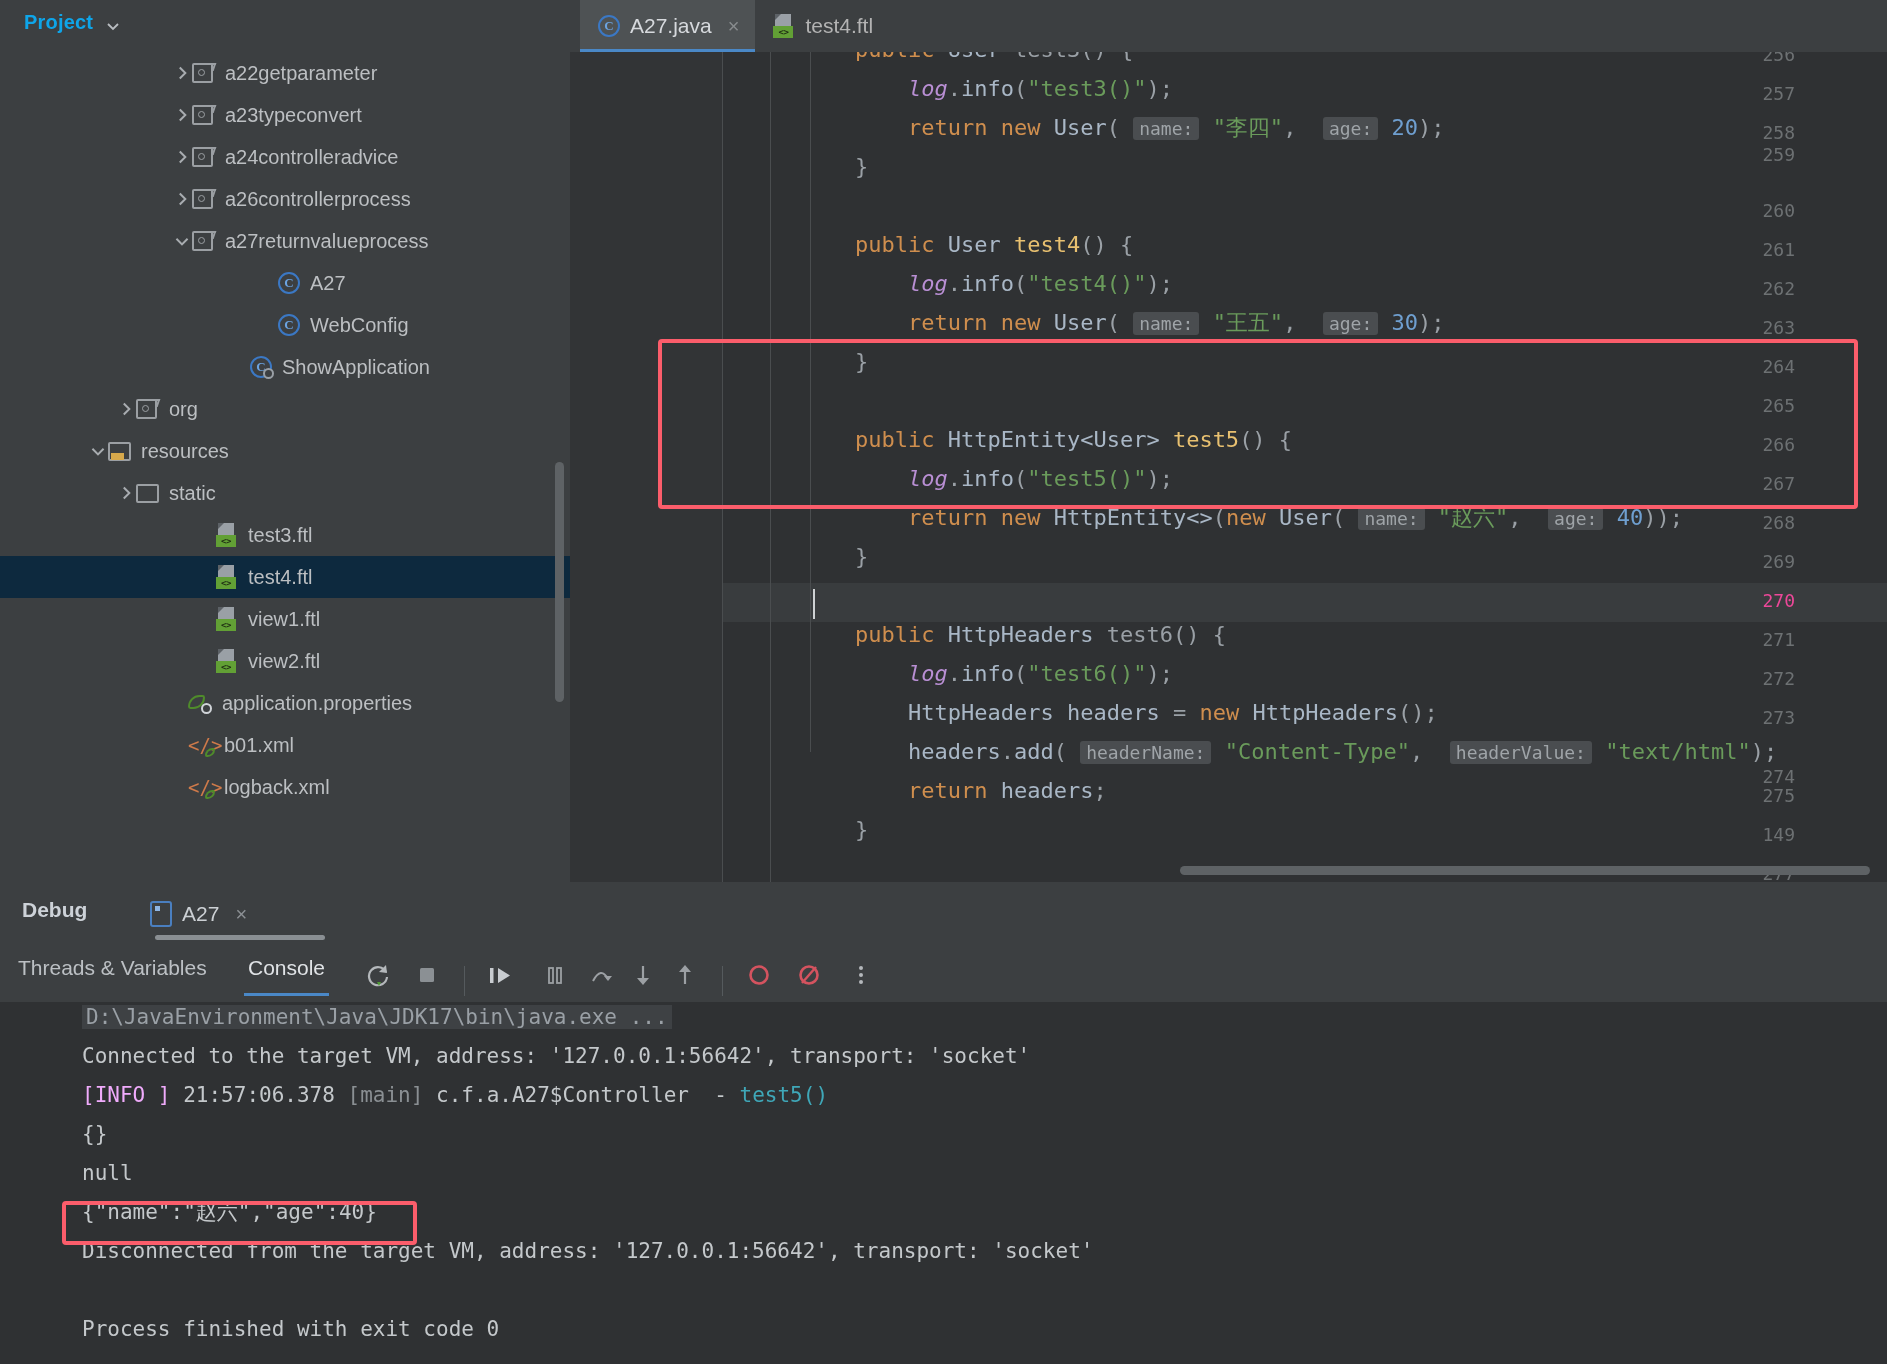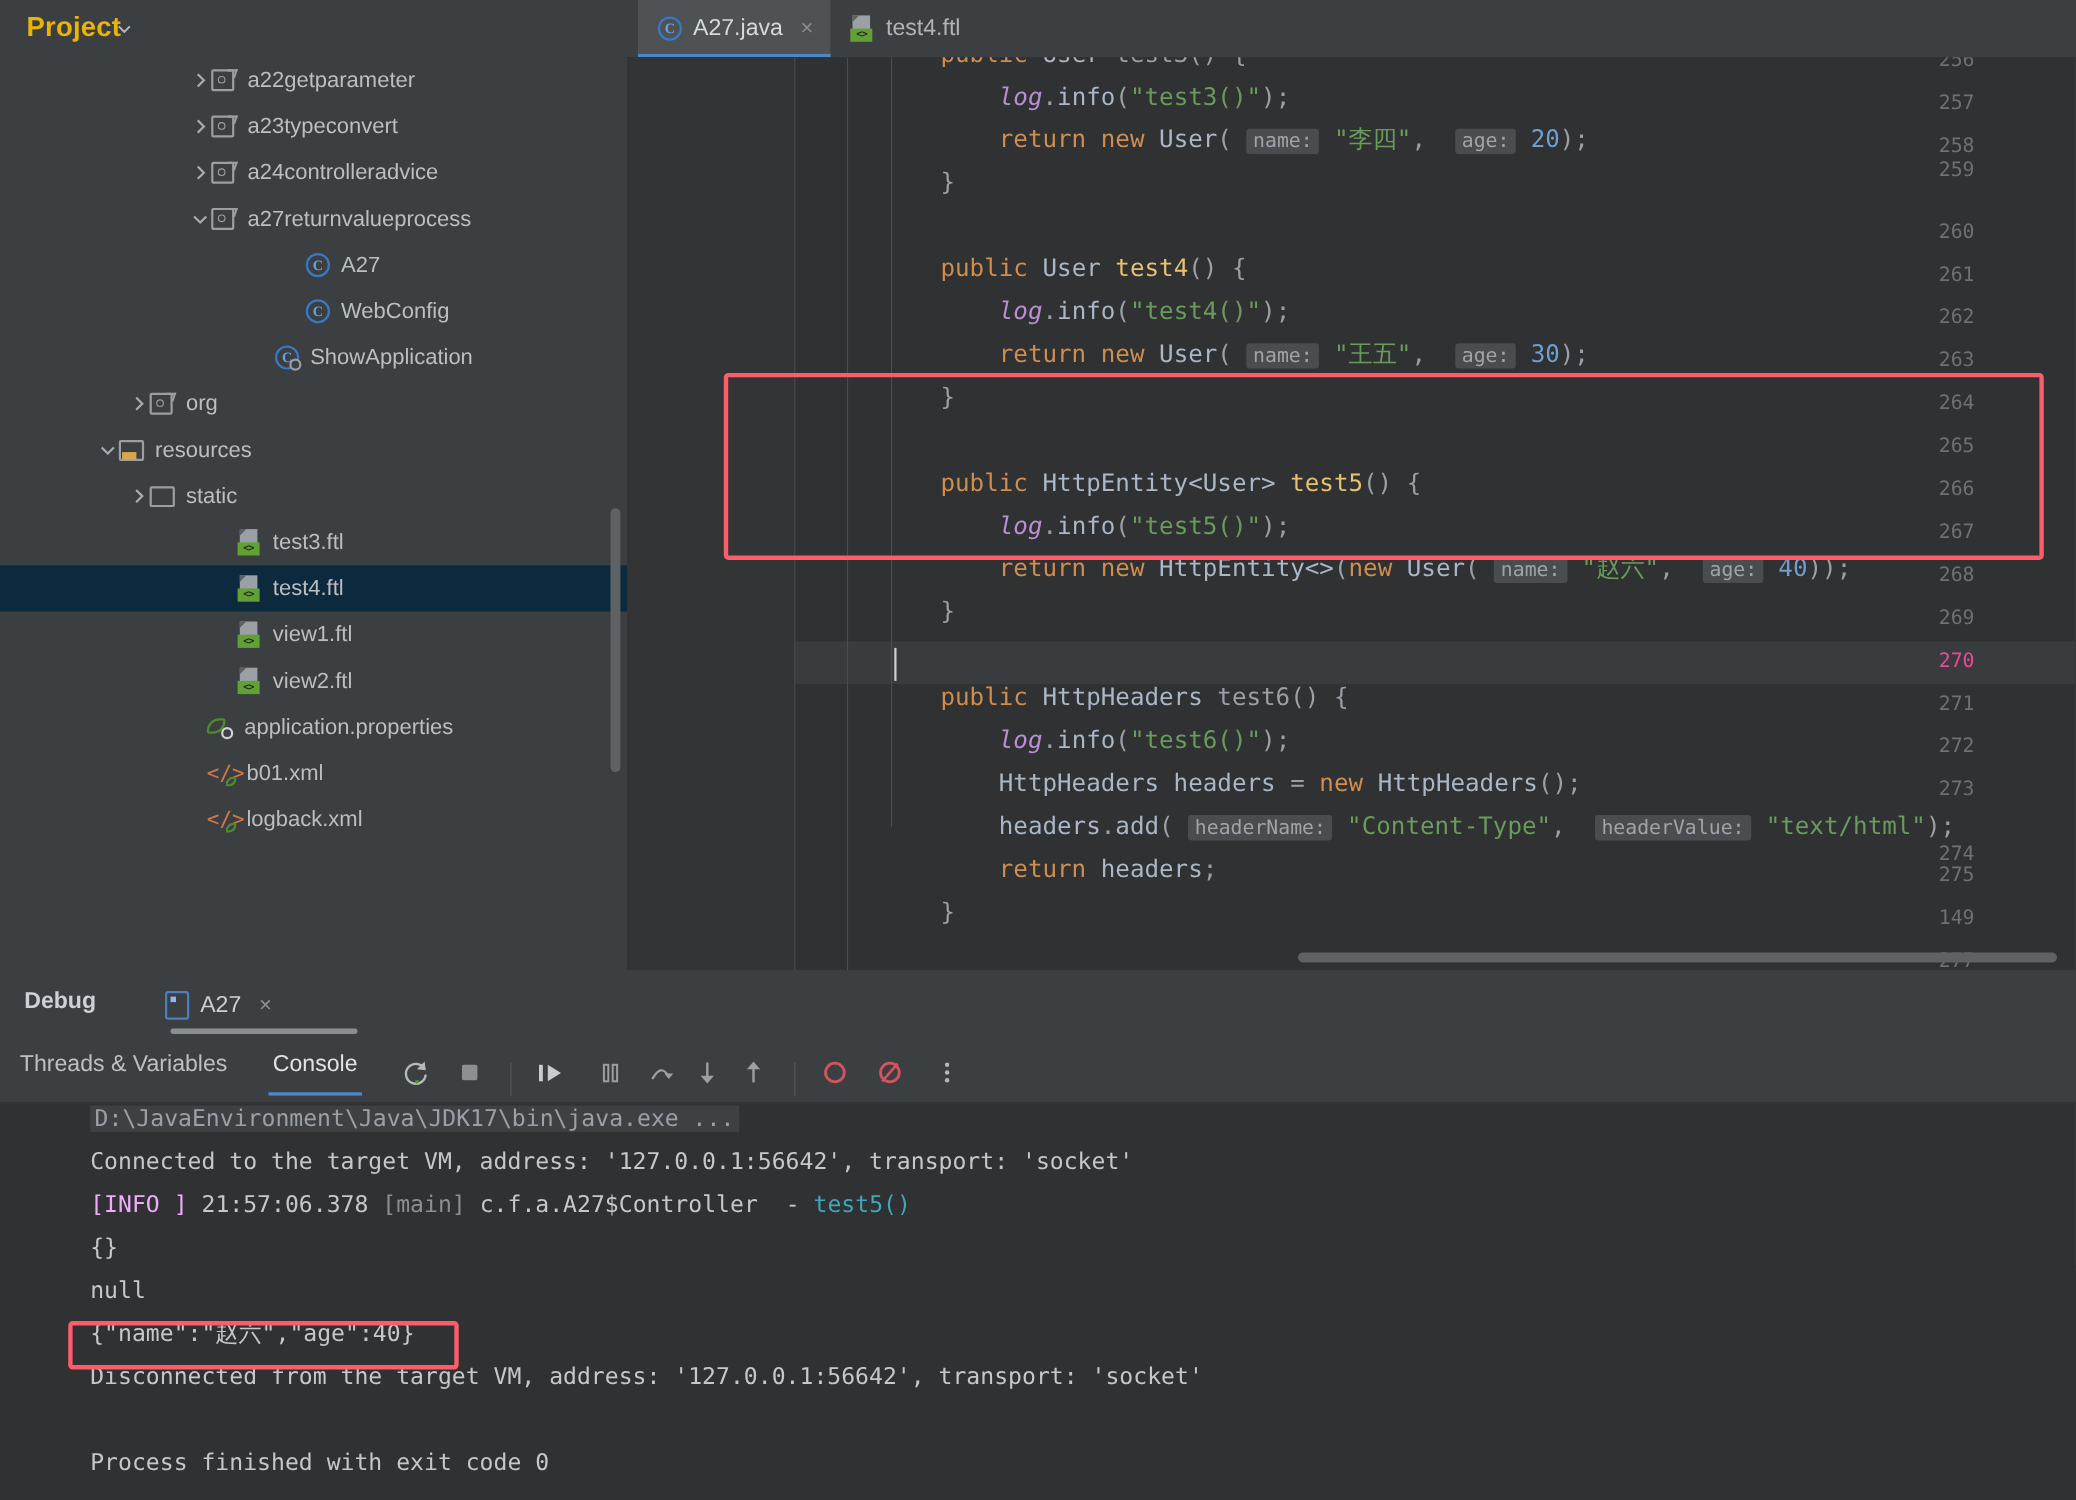--- a/index.html
+++ b/index.html
@@ -8,21 +8,21 @@
     background:#3c3f41;
     font-family:"Liberation Sans", sans-serif;
     overflow:hidden;
   }
   #app { position:relative; width:1887px; height:1364px; background:#3c3f41; }
 
   
   .topbar { position:absolute; left:0; top:0; width:1887px; height:52px; background:#3c3f41; }
   .project-label {
     position:absolute; left:24px; top:11px;
-    font-size:25px; color:#eab308; font-weight:bold; letter-spacing:.2px;
+    font-size:20px; color:#0ea5e9; font-weight:bold; letter-spacing:.2px;
   }
   .project-chev { position:absolute; left:104px; top:17px; width:18px; height:18px; }
   .project-chev svg { display:block; }
 
   .tabstrip { position:absolute; left:580px; top:0; height:52px; display:flex; align-items:flex-start; }
   .etab {
     position:relative; height:52px; display:flex; align-items:center; gap:10px;
     padding:0 16px 0 18px; font-size:21px; color:#b3b3b3; cursor:default;
   }
   .etab.active { background:#4e5254; color:#d6d9dd; }
@@ -196,20 +196,31 @@
         <div class="trow" style="padding-left: 172px;">
           <span class="chev">
             <svg width="20" height="20" viewBox="0 0 18 18">
               <path d="M7 4 L12 9 L7 14" fill="none" stroke="#a8acb0" stroke-width="1.8"></path>
             </svg>
           </span>
           <span class="pkg-ic">
             <span class="bx"></span>
           </span>
           <span class="tlabel">a24controlleradvice</span>
+        </div>
+        <div class="trow" style="padding-left: 172px;">
+          <span class="chev">
+            <svg width="20" height="20" viewBox="0 0 18 18">
+              <path d="M7 4 L12 9 L7 14" fill="none" stroke="#a8acb0" stroke-width="1.8"></path>
+            </svg>
+          </span>
+          <span class="pkg-ic">
+            <span class="bx"></span>
+          </span>
+          <span class="tlabel">a26controllerprocess</span>
         </div>
         <div class="trow" style="padding-left: 172px;">
           <span class="chev">
             <svg width="20" height="20" viewBox="0 0 18 18">
               <path d="M4 7 L9 12 L14 7" fill="none" stroke="#a8acb0" stroke-width="1.8"></path>
             </svg>
           </span>
           <span class="pkg-ic">
             <span class="bx"></span>
           </span>

